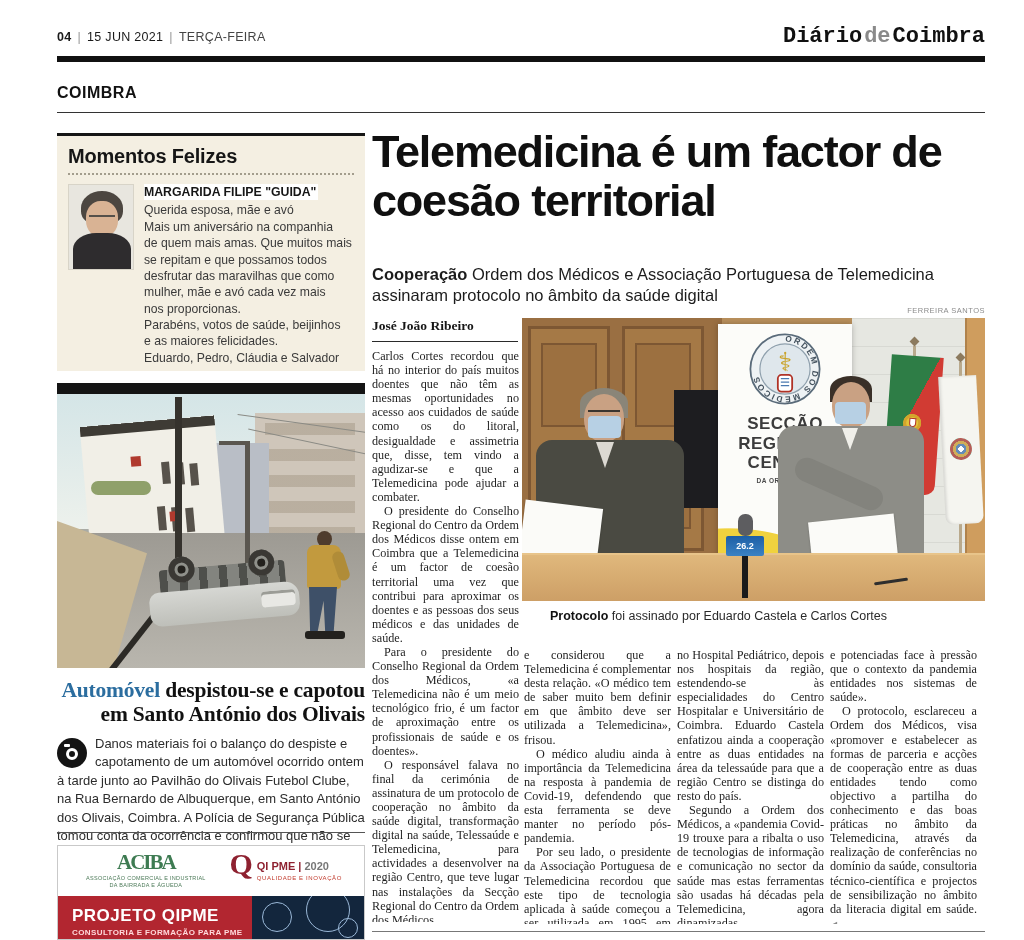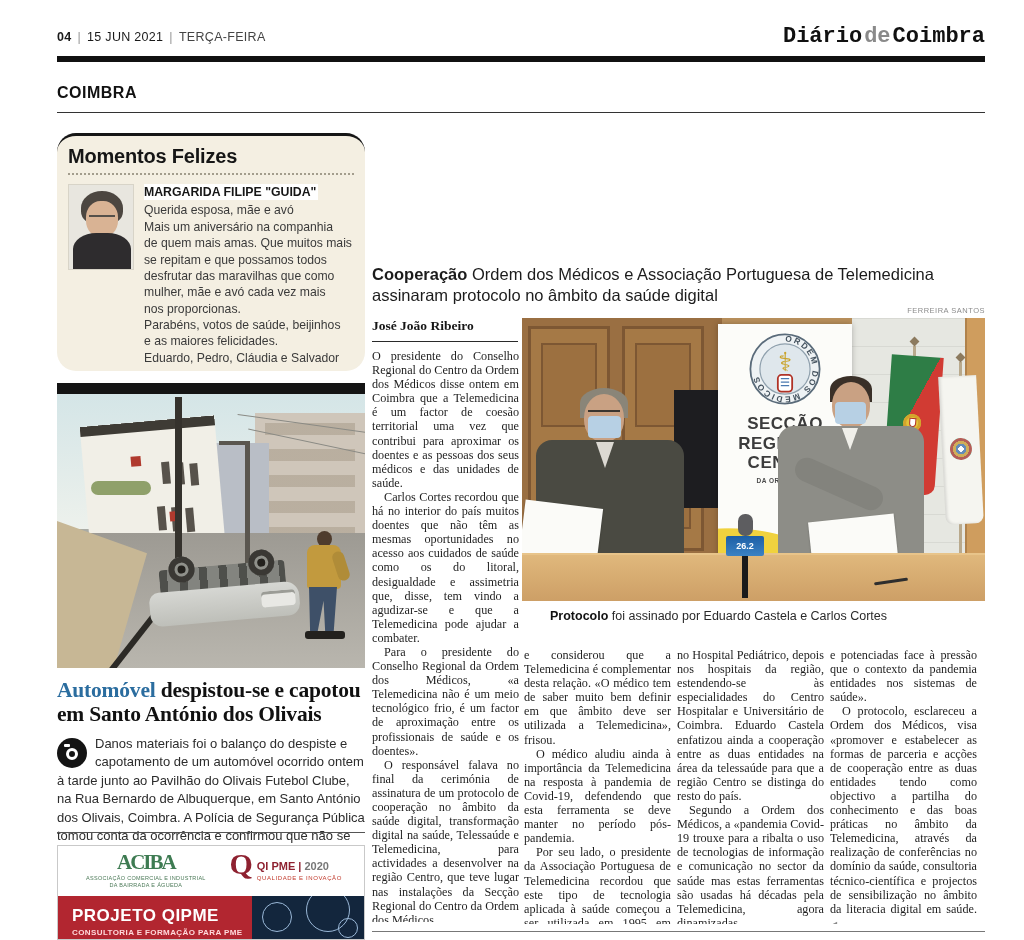--- a/index.html
+++ b/index.html
@@ -12,21 +12,21 @@
   .hdr-left .date { font-weight:400; }
   .hdr-left .sep { color:#999; padding:0 6px; font-weight:400; }
   .hdr-left .wday { color:#444; font-weight:400; }
   .masthead { position:absolute; right:39px; top:24px; font-family:Liberation Mono, monospace; font-weight:700; font-size:22px; color:#111; }
   .masthead .de { color:#8a8a8a; font-weight:700; padding:0 2px; }
   .hdr-bar { position:absolute; left:57px; top:56px; width:928px; height:6px; background:#111; }
   .section-label { position:absolute; left:57px; top:84px; font-size:16px; font-weight:800; letter-spacing:.5px; color:#111; }
   .section-rule { position:absolute; left:57px; top:112px; width:928px; height:1px; background:#333; }
 
   
-  .momentos { position:absolute; left:57px; top:133px; width:308px; height:238px; background:#f4efe2; border-top:3px solid #161616; padding:9px 11px;border-radius:19px; }
+  .momentos { position:absolute; left:57px; top:133px; width:308px; height:238px; background:#f4efe2; border-top:3px solid #161616; padding:9px 11px; }
   .momentos-title { font-size:20px; font-weight:800; color:#161616; letter-spacing:-.2px; }
   .momentos-dots { border-bottom:2px dotted #a39d8d; margin-top:5px; margin-bottom:9px; }
   .momentos-row { display:flex; }
   .portrait { width:66px; height:86px; background:#e8e6df; border:1px solid #d8d4c8; position:relative; overflow:hidden; flex:0 0 auto; }
   .portrait .hair { position:absolute; left:12px; top:6px; width:42px; height:34px; border-radius:50% 50% 40% 40%; background:#4c4640; }
   .portrait .face { position:absolute; left:17px; top:16px; width:32px; height:36px; border-radius:45%; background:#d9b394; }
   .portrait .glasses { position:absolute; left:20px; top:30px; width:26px; height:6px; border-top:2px solid #55504a; }
   .portrait .body { position:absolute; left:4px; top:48px; width:58px; height:40px; border-radius:40% 40% 0 0; background:#2e2c2e; }
   .momentos-text { margin-left:10px; font-size:12.2px; color:#3a3a3a; line-height:1.34; }
   .momentos-name { font-weight:800; color:#161616; background:#fff; display:inline-block; padding:0 2px 0 0; margin-bottom:2px; font-size:12.3px; }
@@ -61,21 +61,21 @@
   .cp-car .body { position:absolute; left:0; top:22px; width:150px; height:34px; background:linear-gradient(#d6d7d3,#bebfb9); border-radius:10px 14px 12px 12px; }
   .cp-car .grill { position:absolute; left:112px; top:30px; width:34px; height:16px; background:#e8e8e4; border-radius:4px; box-shadow:inset 0 3px 0 #9b9c96; }
   .cp-man { position:absolute; left:244px; top:148px; width:50px; height:112px; }
   .cp-man .head { position:absolute; left:16px; top:0; width:15px; height:16px; border-radius:50%; background:#4f3c2d; }
   .cp-man .shirt { position:absolute; left:6px; top:14px; width:34px; height:44px; border-radius:8px 8px 4px 4px; background:#c29a3e; }
   .cp-man .arm { position:absolute; left:34px; top:20px; width:12px; height:30px; border-radius:6px; background:#b08c38; transform:rotate(-18deg); }
   .cp-man .legs { position:absolute; left:8px; top:56px; width:28px; height:46px; background:#3e5068; clip-path:polygon(0 0,100% 0,88% 100%,58% 100%,52% 30%,30% 100%,4% 100%); }
   .cp-man .shoe { position:absolute; left:4px; top:100px; width:40px; height:8px; background:#23211e; border-radius:3px; }
 
   
-  .left-headline { position:absolute; left:57px; top:678px; width:308px; font-family:"Liberation Serif", serif; font-weight:700; font-size:21.5px; line-height:1.12; color:#111; letter-spacing:-.2px; }
+  .left-headline { position:absolute; left:57px; top:678px; width:308px; font-family:"Liberation Serif", serif; font-weight:700; font-size:21.5px; line-height:1.12; color:#111; letter-spacing:-.2px;text-align:right; }
   .left-headline .accent { color:#2b6d9f; }
   .left-body { position:absolute; left:57px; top:735px; width:308px; font-size:13px; line-height:1.42; color:#2c2c2c; text-align:left; }
   .cam-icon { float:left; width:30px; height:30px; border-radius:50%; background:#141414; margin:3px 8px 2px 0; position:relative; }
   .cam-icon .lens { position:absolute; left:9px; top:10px; width:12px; height:12px; border:3px solid #fff; border-radius:50%; }
   .cam-icon .flash { position:absolute; left:7px; top:6px; width:6px; height:3px; background:#fff; border-radius:1px; }
   .foto-credit { font-size:7.5px; font-weight:700; color:#8a4a52; letter-spacing:.4px; }
   .left-rule { position:absolute; left:57px; top:832px; width:308px; height:1px; background:#555; }
 
   
   .ad { position:absolute; left:57px; top:845px; width:308px; height:95px; border:1px solid #c9c9c9; background:#fff; overflow:hidden; }
@@ -260,20 +260,21 @@
       <div class="ad-band-title">PROJETO QIPME</div>
       <div class="ad-band-sub">CONSULTORIA E FORMAÇÃO PARA PME</div>
       <div class="ad-tech">
         <i style="left:10px;top:6px;width:30px;height:30px;"></i>
         <i style="left:54px;top:-8px;width:44px;height:44px;"></i>
         <i style="left:86px;top:22px;width:20px;height:20px;"></i>
       </div>
     </div>
   </div>
 
+  <div class="main-headline">Telemedicina é um factor de coesão territorial</div>
   <div class="subhead">
     <span class="kicker">Cooperação</span><span> Ordem dos Médicos e Associação Portuguesa de Telemedicina assinaram protocolo no âmbito da saúde digital</span>
   </div>
   <div class="main-credit">FERREIRA SANTOS</div>
   <div class="byline">José João Ribeiro</div>
 
   <div class="proto">
     <div class="pp-doors"></div>
     <div class="pp-door" style="left:6px;">
       <span class="panel" style="top:14px;"></span>
@@ -350,22 +351,22 @@
     <div class="pp-mic-cube">26.2</div>
     <div class="pp-mic-stem"></div>
     <div class="pp-pen"></div>
   </div>
 
   <div class="caption">
     <span class="cap-bold">Protocolo</span><span> foi assinado por Eduardo Castela e Carlos Cortes</span>
   </div>
 
   <div class="news-col col1">
+    <p>Carlos Cortes recordou que há no interior do país muitos doentes que não têm as mesmas oportunidades no acesso aos cuidados de saúde como os do litoral, desigualdade e assimetria que, disse, tem vindo a agudizar-se e que a Telemedicina pode ajudar a combater.</p>
     <p>O presidente do Conselho Regional do Centro da Ordem dos Médicos disse ontem em Coimbra que a Telemedicina é um factor de coesão territorial uma vez que contribui para aproximar os doentes e as pessoas dos seus médicos e das unidades de saúde.</p>
-    <p>Carlos Cortes recordou que há no interior do país muitos doentes que não têm as mesmas oportunidades no acesso aos cuidados de saúde como os do litoral, desigualdade e assimetria que, disse, tem vindo a agudizar-se e que a Telemedicina pode ajudar a combater.</p>
     <p>Para o presidente do Conselho Regional da Ordem dos Médicos, «a Telemedicina não é um meio tecnológico frio, é um factor de aproximação entre os profissionais de saúde e os doentes».</p>
     <p>O responsável falava no final da cerimónia de assinatura de um protocolo de cooperação no âmbito da saúde digital, transformação digital na saúde, Telessaúde e Telemedicina, para actividades a desenvolver na região Centro, que teve lugar nas instalações da Secção Regional do Centro da Ordem dos Médicos.</p>
 
   </div>
   <div class="news-col col2">
     <p>e considerou que a Telemedicina é complementar desta relação. «O médico tem de saber muito bem definir em que âmbito deve ser utilizada a Telemedicina», frisou.</p>
     <p>O médico aludiu ainda à importância da Telemedicina na resposta à pandemia de Covid-19, defendendo que esta ferramenta se deve manter no período pós-pandemia.</p>
     <p>Por seu lado, o presidente da Associação Portuguesa de Telemedicina recordou que este tipo de tecnologia aplicada à saúde começou a ser utilizada em 1995 em Coimbra, primeiro</p>
   </div>
   <div class="news-col col3">

